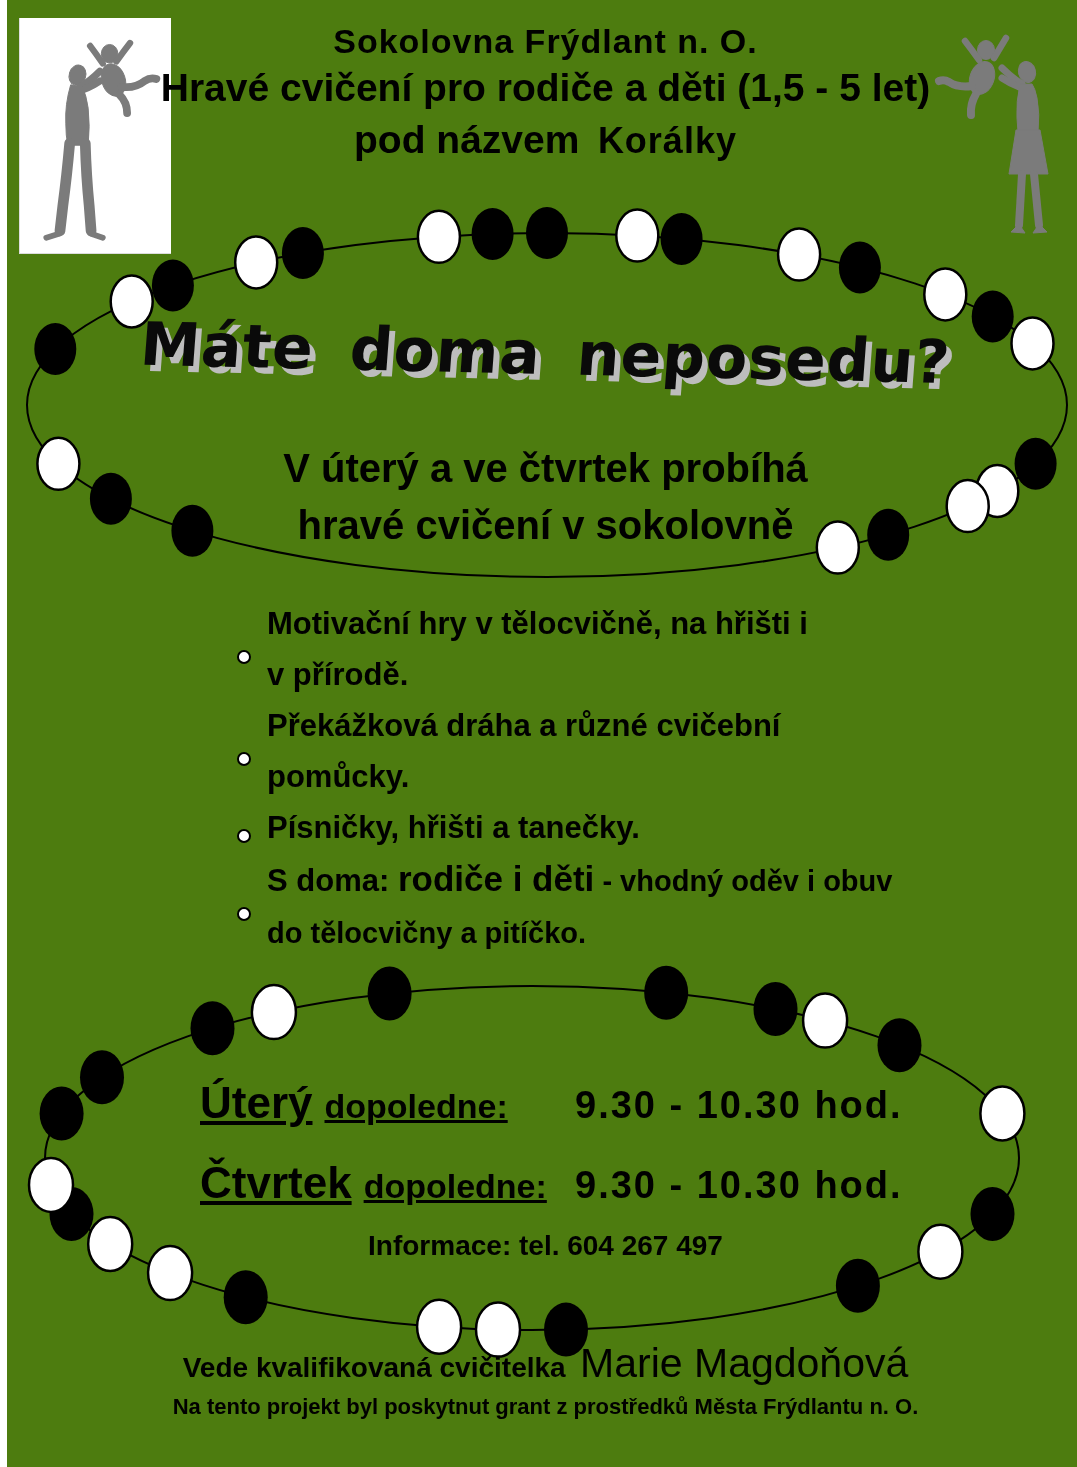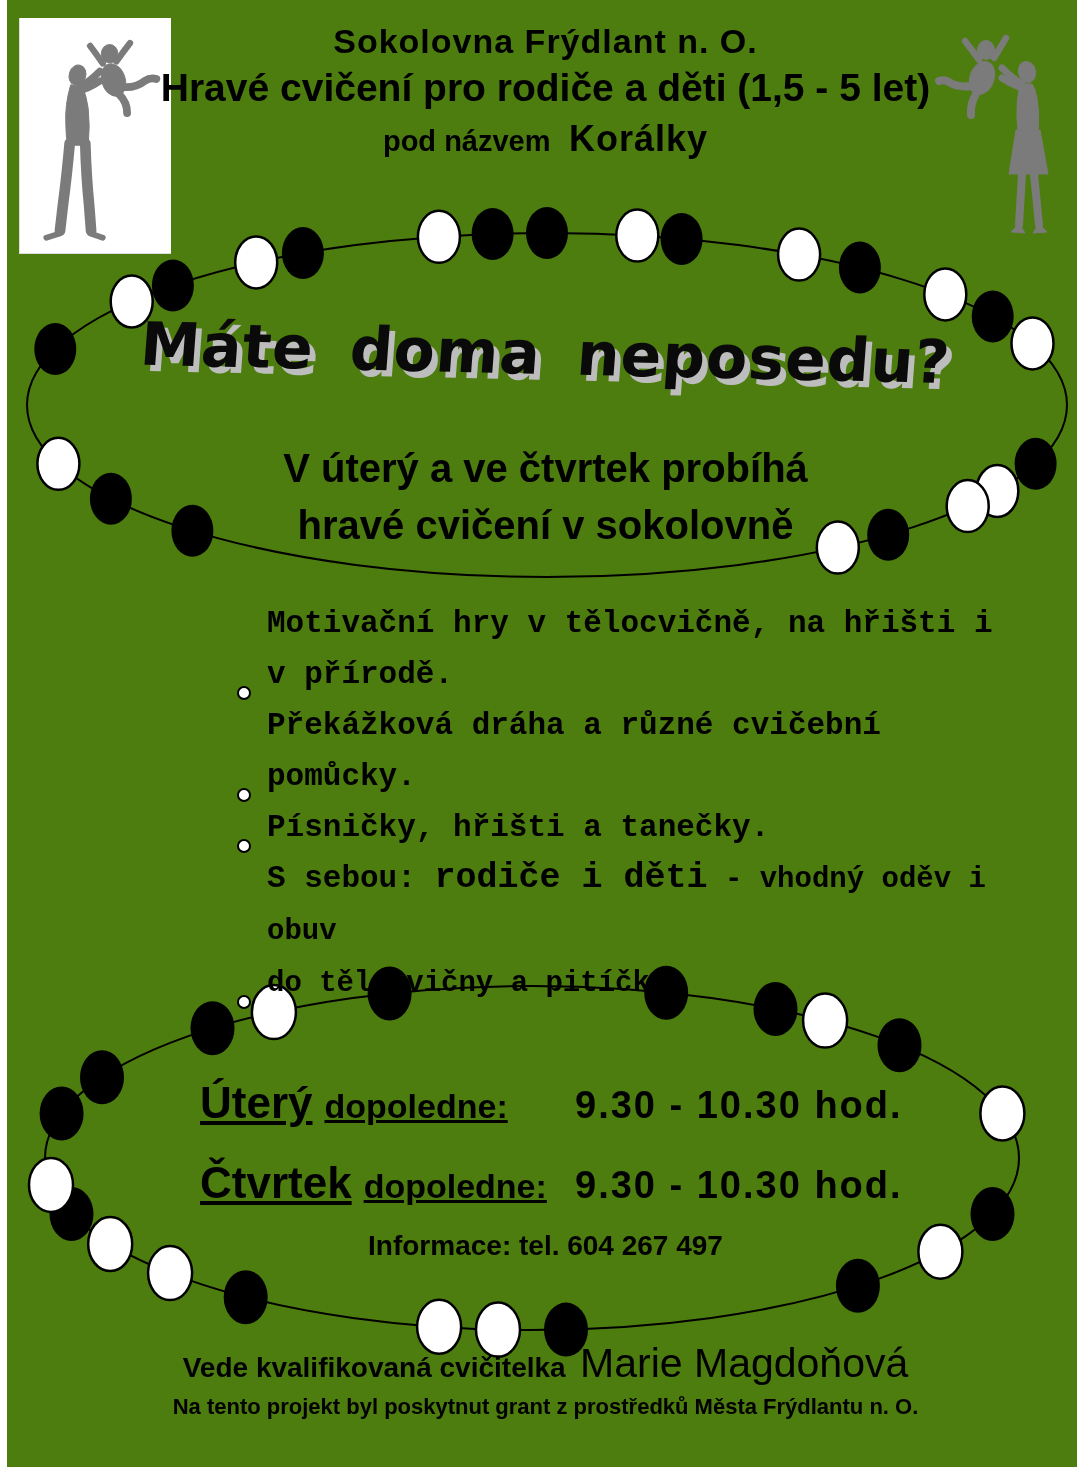--- a/index.html
+++ b/index.html
@@ -6,21 +6,21 @@
   .page{position:relative;width:1077px;height:1467px;background:#4d7c0f;overflow:hidden;
         font-family:"Liberation Sans",sans-serif;color:var(--text,#000);margin-left:7px;}
   .page *{box-sizing:border-box;}
 
   
   .header-line1{position:absolute;top:22px;left:0;width:100%;text-align:center;
     font-size:34px;font-weight:bold;letter-spacing:1px;}
   .header-line2{position:absolute;top:66px;left:0;width:100%;text-align:center;
     font-size:39px;font-weight:bold;}
   .header-line3{position:absolute;top:118px;left:0;width:100%;text-align:center;}
-  .name-prefix{font-size:29px;font-weight:bold;vertical-align:baseline;}
+  .name-prefix{font-size:39px;font-weight:bold;vertical-align:baseline;}
   .name-main{font-size:36px;font-weight:bold;margin-left:14px;vertical-align:baseline;letter-spacing:1px;}
 
   
   .silhouette{position:absolute;}
   .silhouette svg{display:block;}
   .silhouette-left{left:12px;top:18px;width:152px;height:236px;
     border-left:1px solid #ddd;border-bottom:1px solid #ddd;background:#fff;padding:2px;}
   .silhouette-right{left:926px;top:22px;width:152px;height:230px;}
   .sil{fill:var(--silhouette,#7b7b7b);stroke:var(--silhouette,#7b7b7b);}
   .sil-limb{fill:none;stroke:var(--silhouette,#7b7b7b);stroke-linecap:round;}
@@ -37,21 +37,21 @@
   .headline{position:absolute;top:318px;left:0;width:100%;text-align:center;
     font-family:"DejaVu Sans",sans-serif;font-weight:bold;font-size:60px;
     letter-spacing:1px;word-spacing:14px;color:#0a0a0a;
     transform:rotate(1.3deg) skewX(-3deg);
     text-shadow:6px 6px 0 var(--shadow,#bdbdbd);z-index:3;}
   .hero-sub{position:absolute;top:440px;left:0;width:100%;text-align:center;
     font-size:40px;font-weight:bold;line-height:57px;z-index:3;}
 
   
   .activities{position:absolute;left:222px;top:598px;width:800px;z-index:3;}
-  .item{display:flex;align-items:flex-end;font-family:Liberation Mono, monospace;}
+  .item{display:flex;align-items:center;}
   .marker{flex:none;width:14px;height:14px;border:2.5px solid #000;border-radius:50%;
     background:#fff;margin:16px 16px 0 8px;}
   .txt{white-space:pre-line;font-size:31px;font-weight:bold;line-height:51px;}
   .txt .emph{font-size:35px;}
   .txt .rest{font-size:29px;}
 
   
   .schedule{position:absolute;left:193px;top:1078px;z-index:3;}
   .sched-row{display:flex;align-items:baseline;margin-bottom:30px;}
   .sched-label{display:inline-flex;align-items:baseline;width:375px;text-decoration:underline;}
@@ -162,21 +162,21 @@
       <span class="marker"></span>
       <span class="txt">Překážková dráha a různé cvičební
 pomůcky.</span>
     </div>
     <div class="item">
       <span class="marker"></span>
       <span class="txt">Písničky, hřišti a tanečky.</span>
     </div>
     <div class="item">
       <span class="marker"></span>
-      <span class="txt"><span class="lead">S sebou: </span><span class="emph">rodiče i děti</span><span class="rest"> - vhodný oděv i obuv
+      <span class="txt"><span class="lead">S doma: </span><span class="emph">rodiče i děti</span><span class="rest"> - vhodný oděv i obuv
 do tělocvičny a pitíčko.</span></span>
     </div>
   </div>
 
   <svg class="necklace necklace2" width="1077" height="400" viewBox="0 0 1077 400">
       <ellipse cx="525" cy="198" rx="487" ry="172" class="string-line"></ellipse>
       <ellipse cx="54.6" cy="153.5" rx="22" ry="27" class="bead bead-black"></ellipse>
       <ellipse cx="95.0" cy="117.3" rx="22" ry="27" class="bead bead-black"></ellipse>
       <ellipse cx="205.5" cy="68.2" rx="22" ry="27" class="bead bead-black"></ellipse>
       <ellipse cx="266.9" cy="52.1" rx="22" ry="27" class="bead bead-white"></ellipse>

